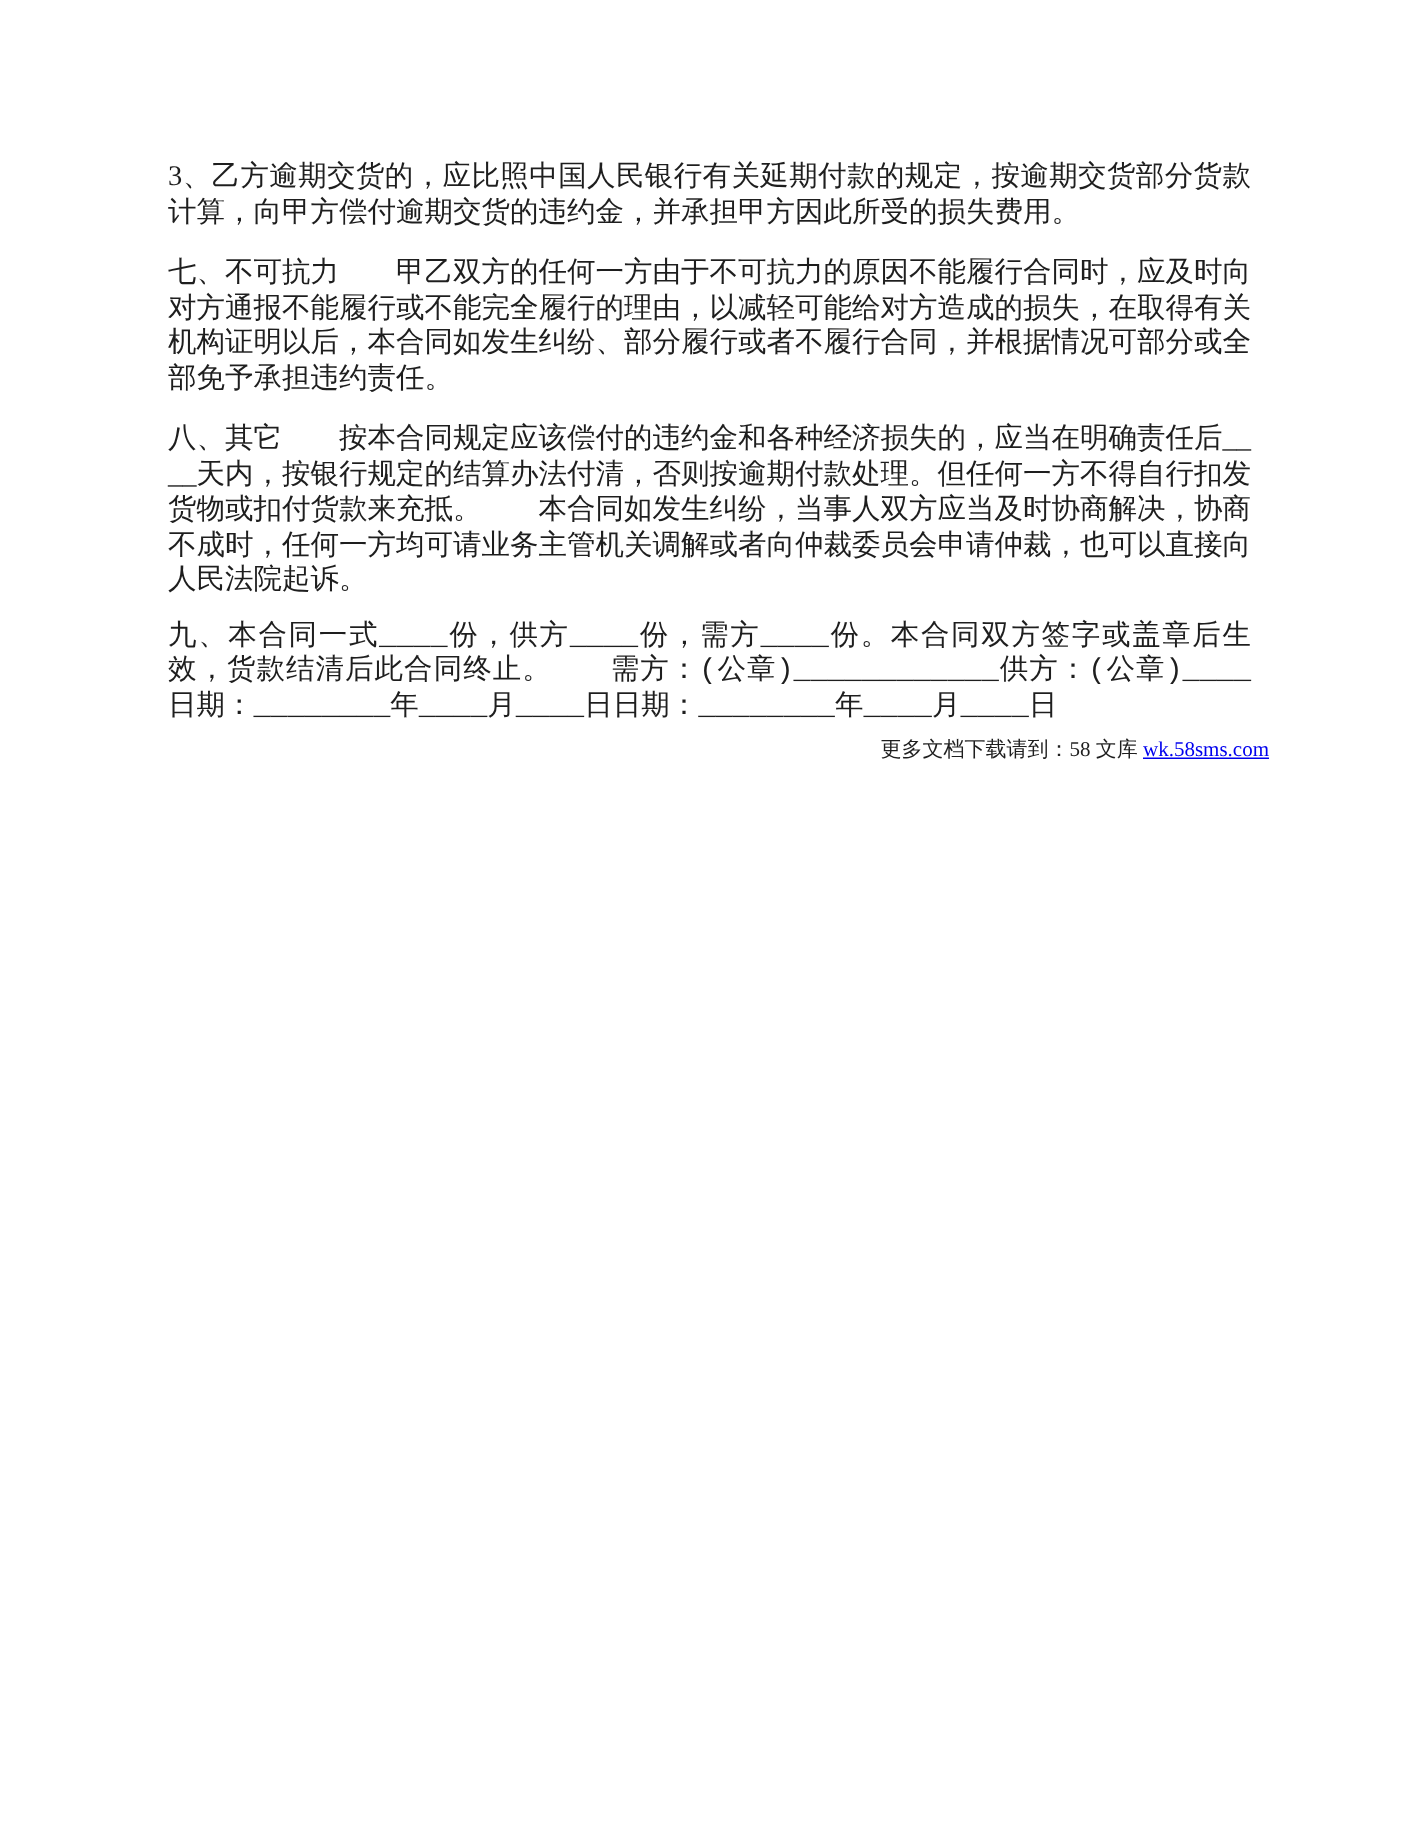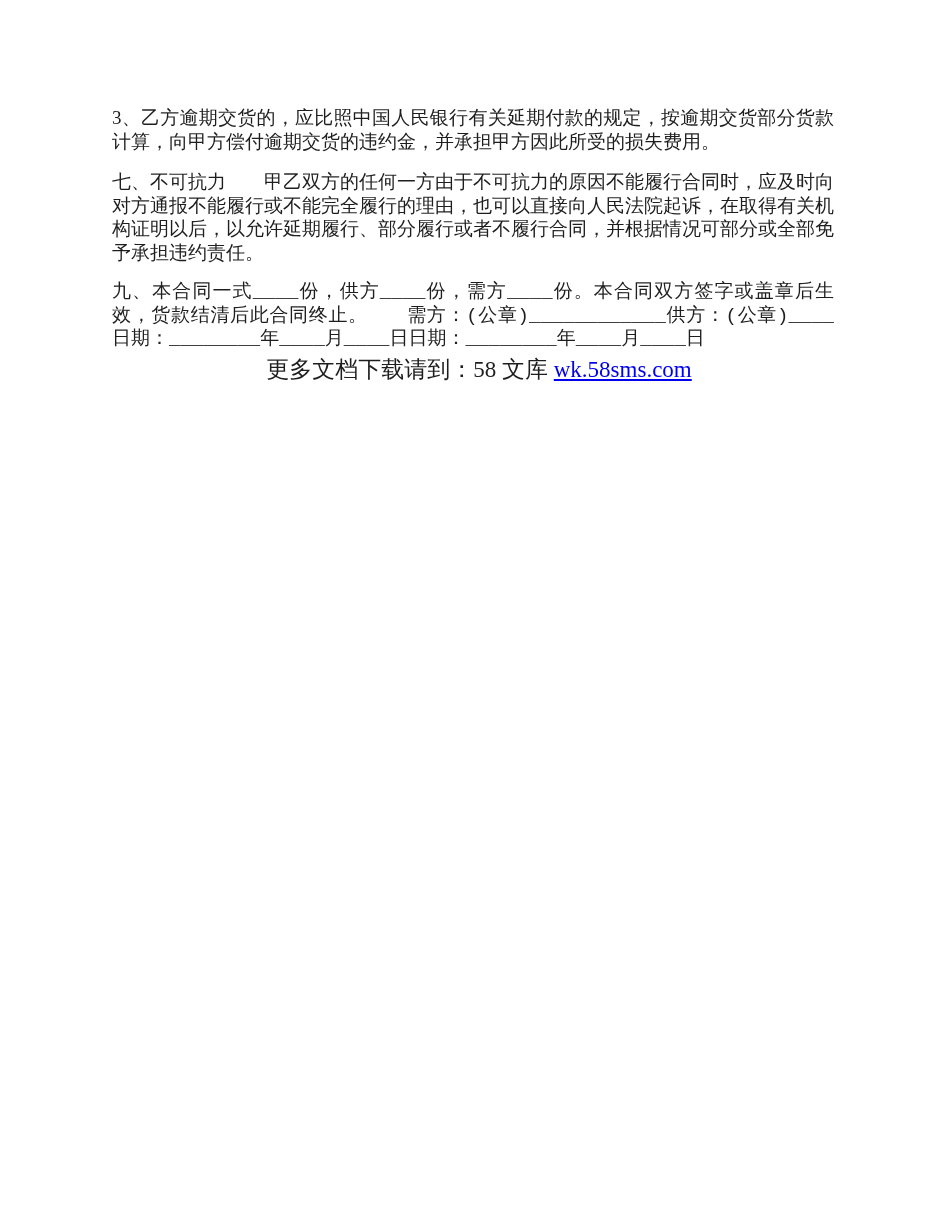--- a/index.html
+++ b/index.html
@@ -28,40 +28,41 @@
     letter-spacing: 0;
   }
   .para.tight {
     margin-bottom: 14px;
   }
   .para.last {
     margin-bottom: 6px;
     font-family: Liberation Mono, monospace;
   }
   .footer-line {
-    font-size: 23px;
+    font-size: 14px;
     line-height: 23.5px;
-    text-align: center;
+    text-align: right;
   }
   .footer-link {
     color: #0000ee;
     text-decoration: underline;
     cursor: pointer;
   }
 </style>
 </head>
 <body>
 
 <div class="page">
   <div class="content">
 
     <p class="para">3、乙方逾期交货的，应比照中国人民银行有关延期付款的规定，按逾期交货部分货款计算，向甲方偿付逾期交货的违约金，并承担甲方因此所受的损失费用。</p>
 
-    <p class="para">七、不可抗力　　甲乙双方的任何一方由于不可抗力的原因不能履行合同时，应及时向对方通报不能履行或不能完全履行的理由，也可以直接向人民法院起诉，在取得有关机构证明以后，以允许延期履行、部分履行或者不履行合同，并根据情况可部分或全部免予承担违约责任。</p>
+    <p class="para">七、不可抗力　　甲乙双方的任何一方由于不可抗力的原因不能履行合同时，应及时向对方通报不能履行或不能完全履行的理由，以减轻可能给对方造成的损失，在取得有关机构证明以后，本合同如发生纠纷、部分履行或者不履行合同，并根据情况可部分或全部免予承担违约责任。</p>
 
+    <p class="para tight">八、其它　　按本合同规定应该偿付的违约金和各种经济损失的，应当在明确责任后____天内，按银行规定的结算办法付清，否则按逾期付款处理。但任何一方不得自行扣发货物或扣付货款来充抵。　　本合同如发生纠纷，当事人双方应当及时协商解决，协商不成时，任何一方均可请业务主管机关调解或者向仲裁委员会申请仲裁，也可以直接向人民法院起诉。</p>
 
     <p class="para last">九、本合同一式____份，供方____份，需方____份。本合同双方签字或盖章后生效，货款结清后此合同终止。　　需方：(公章)____________供方：(公章)____日期：________年____月____日日期：________年____月____日</p>
 
     <div class="footer-line">
       <span>更多文档下载请到：58 文库 </span><a href="#" class="footer-link">wk.58sms.com</a>
     </div>
 
   </div>
 </div>
 

